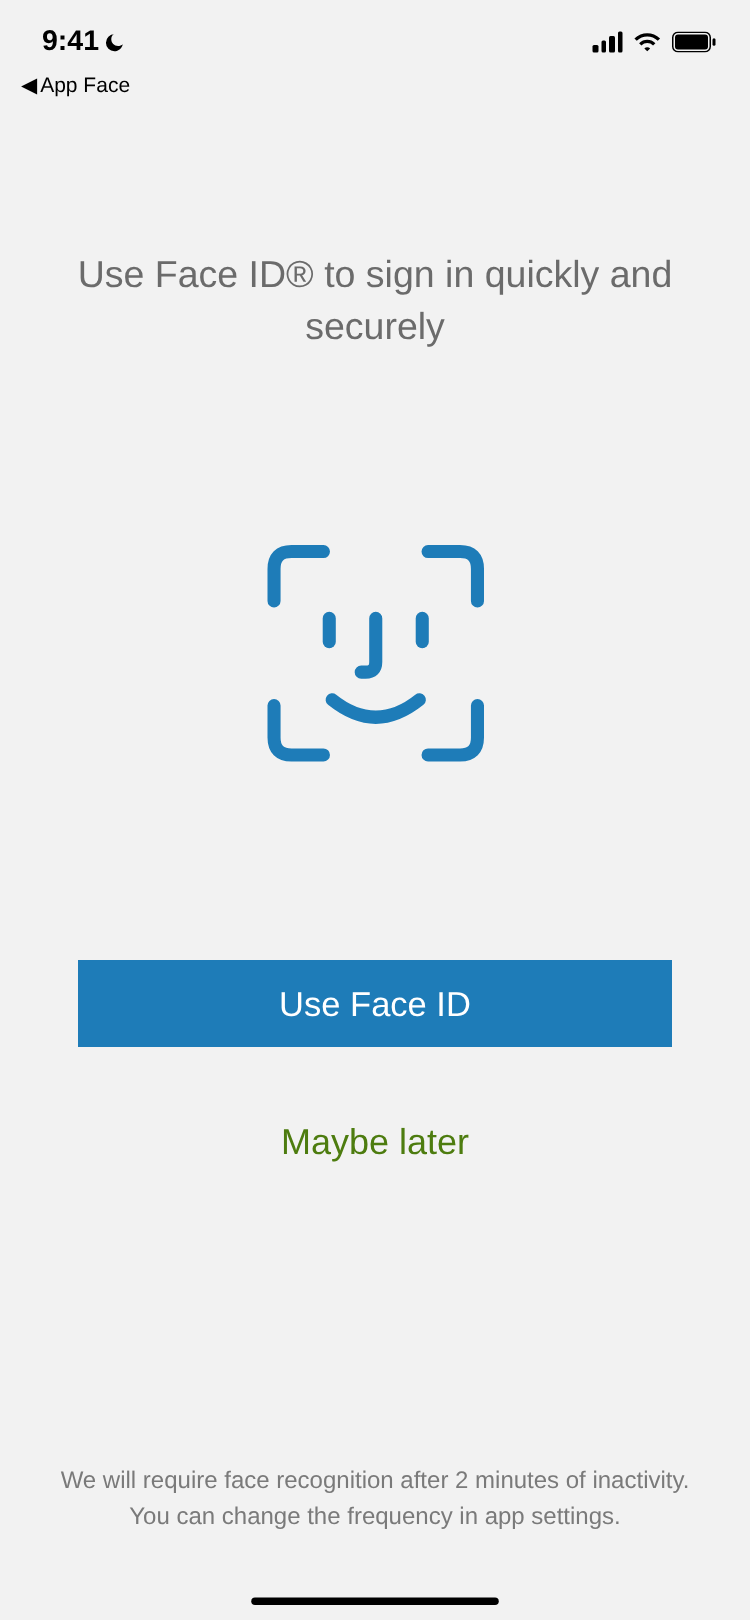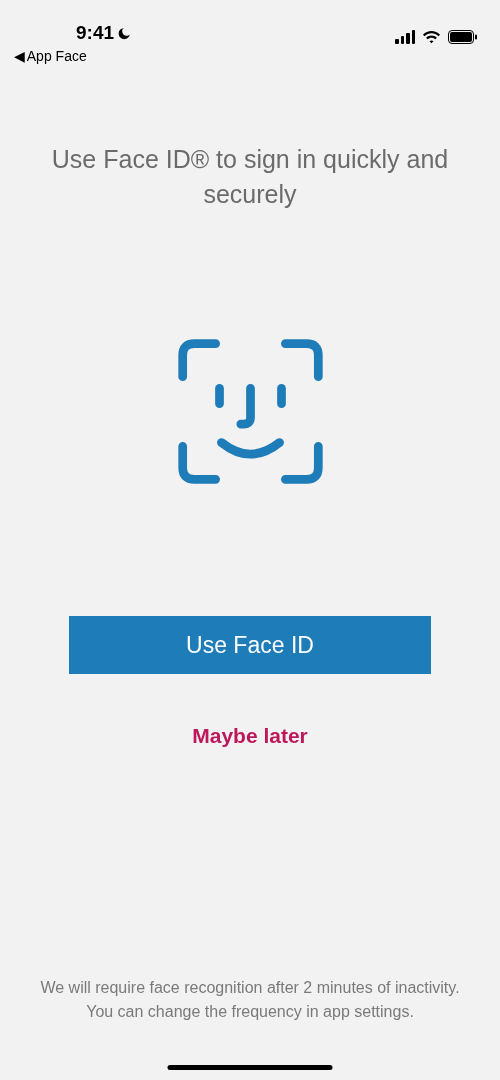--- a/index.html
+++ b/index.html
@@ -11,24 +11,23 @@
       width: 500px;
       height: 1080px;
       background: #f2f2f2;
       font-family: -apple-system, BlinkMacSystemFont, "Helvetica Neue", sans-serif;
       position: relative;
       overflow: hidden;
     }
     .status-bar {
       display: flex;
       justify-content: space-between;
-      align-items: flex-end;
+      align-items: center;
       padding: 12px 22px 0 28px;
       height: 44px;
-      margin-left: 48px;
     }
     .status-left {
       display: flex;
       align-items: center;
       gap: 4px;
     }
     .status-time {
       font-size: 19px;
       font-weight: 600;
       color: #000;
@@ -71,54 +70,54 @@
     .back-chevron {
       font-size: 14px;
     }
     .content {
       padding: 0 30px;
       display: flex;
       flex-direction: column;
       align-items: center;
     }
     .heading {
-      margin-top: 78px;
+      margin-top: 102px;
       font-size: 25px;
       font-weight: 400;
       color: #6b6b6b;
       text-align: center;
       line-height: 1.4;
       max-width: 400px;
     }
     .face-id-icon {
       margin-top: 122px;
       width: 155px;
       height: 155px;
     }
     .primary-button {
       margin-top: 127px;
-      width: 362px;
+      width: 396px;
       height: 58px;
       background: #1e7cb8;
       color: #fff;
       border: none;
       font-size: 23px;
       font-weight: 400;
       cursor: pointer;
       display: flex;
       align-items: center;
       justify-content: center;
     }
     .secondary-button {
       margin-top: 50px;
       background: transparent;
       border: none;
-      color: #be185d;
-      font-size: 21px;
-      font-weight: 700;
+      color: #4d7c0f;
+      font-size: 24px;
+      font-weight: 400;
       cursor: pointer;
     }
     .footer-text {
       position: absolute;
       bottom: 56px;
       left: 30px;
       right: 30px;
       text-align: center;
       font-size: 16px;
       color: #7a7a7a;

